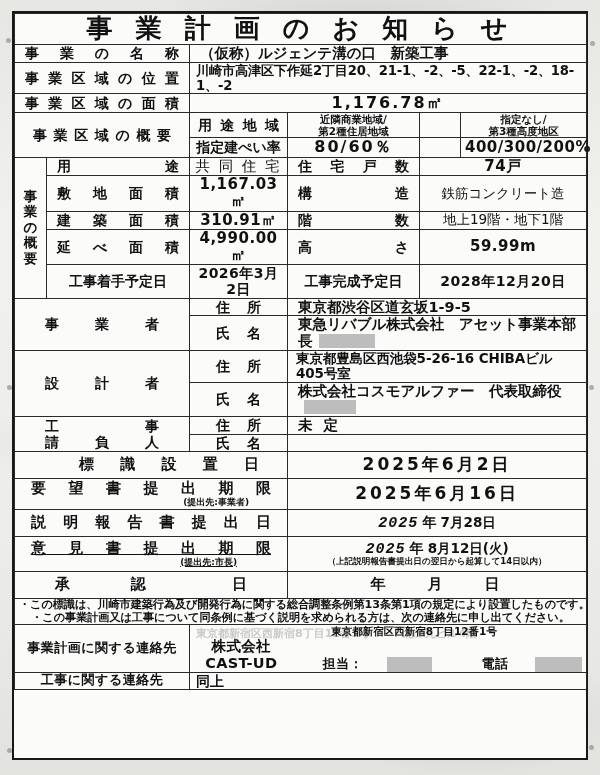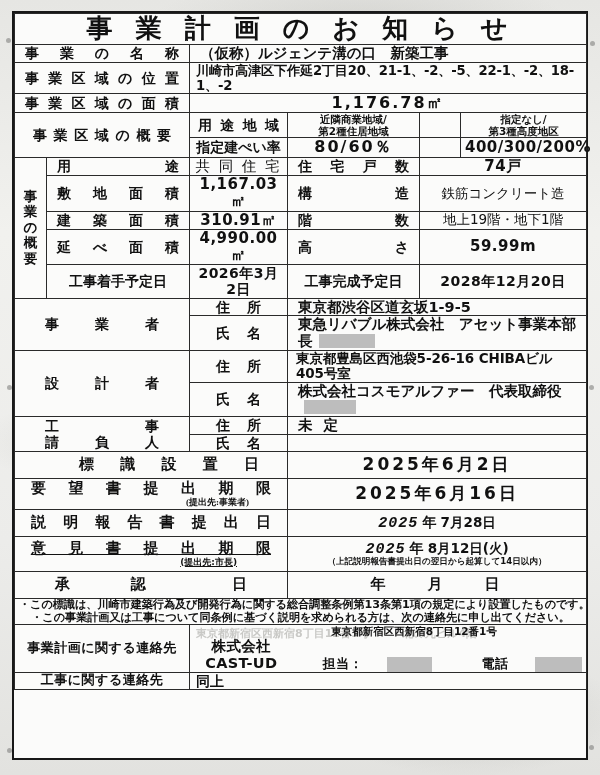--- a/index.html
+++ b/index.html
@@ -368,21 +368,21 @@
       <tr>
         <td colspan="3" style="height:26px;padding-left:40px;">
           <span class="lbl" style="padding:0 24px; font-size:15px;">標　識　設　置　日</span>
         </td>
         <td colspan="3" class="numwide" style="font-size:17px; letter-spacing:3px;">2025年6月2日</td>
       </tr>
 
       <tr>
         <td colspan="3" style="height:30px;">
           <span class="lbl" style="padding:0 12px; font-size:15px;">要 望 書 提 出 期 限</span>
-          <span class="sub" style="text-align:right; padding-right:34px;font-family:Liberation Serif, serif;">(提出先:事業者)</span>
+          <span class="sub" style="text-align:right; padding-right:34px;">(提出先:事業者)</span>
         </td>
         <td colspan="3" class="numwide" style="font-size:17px; letter-spacing:3px;">2025年6月16日</td>
       </tr>
 
       <tr>
         <td colspan="3" style="height:26px;margin-top:8px;">
           <span class="lbl" style="padding:0 12px; font-size:15px;">説 明 報 告 書 提 出 日</span>
         </td>
         <td colspan="3">
           <span class="handwrite">2025</span>

